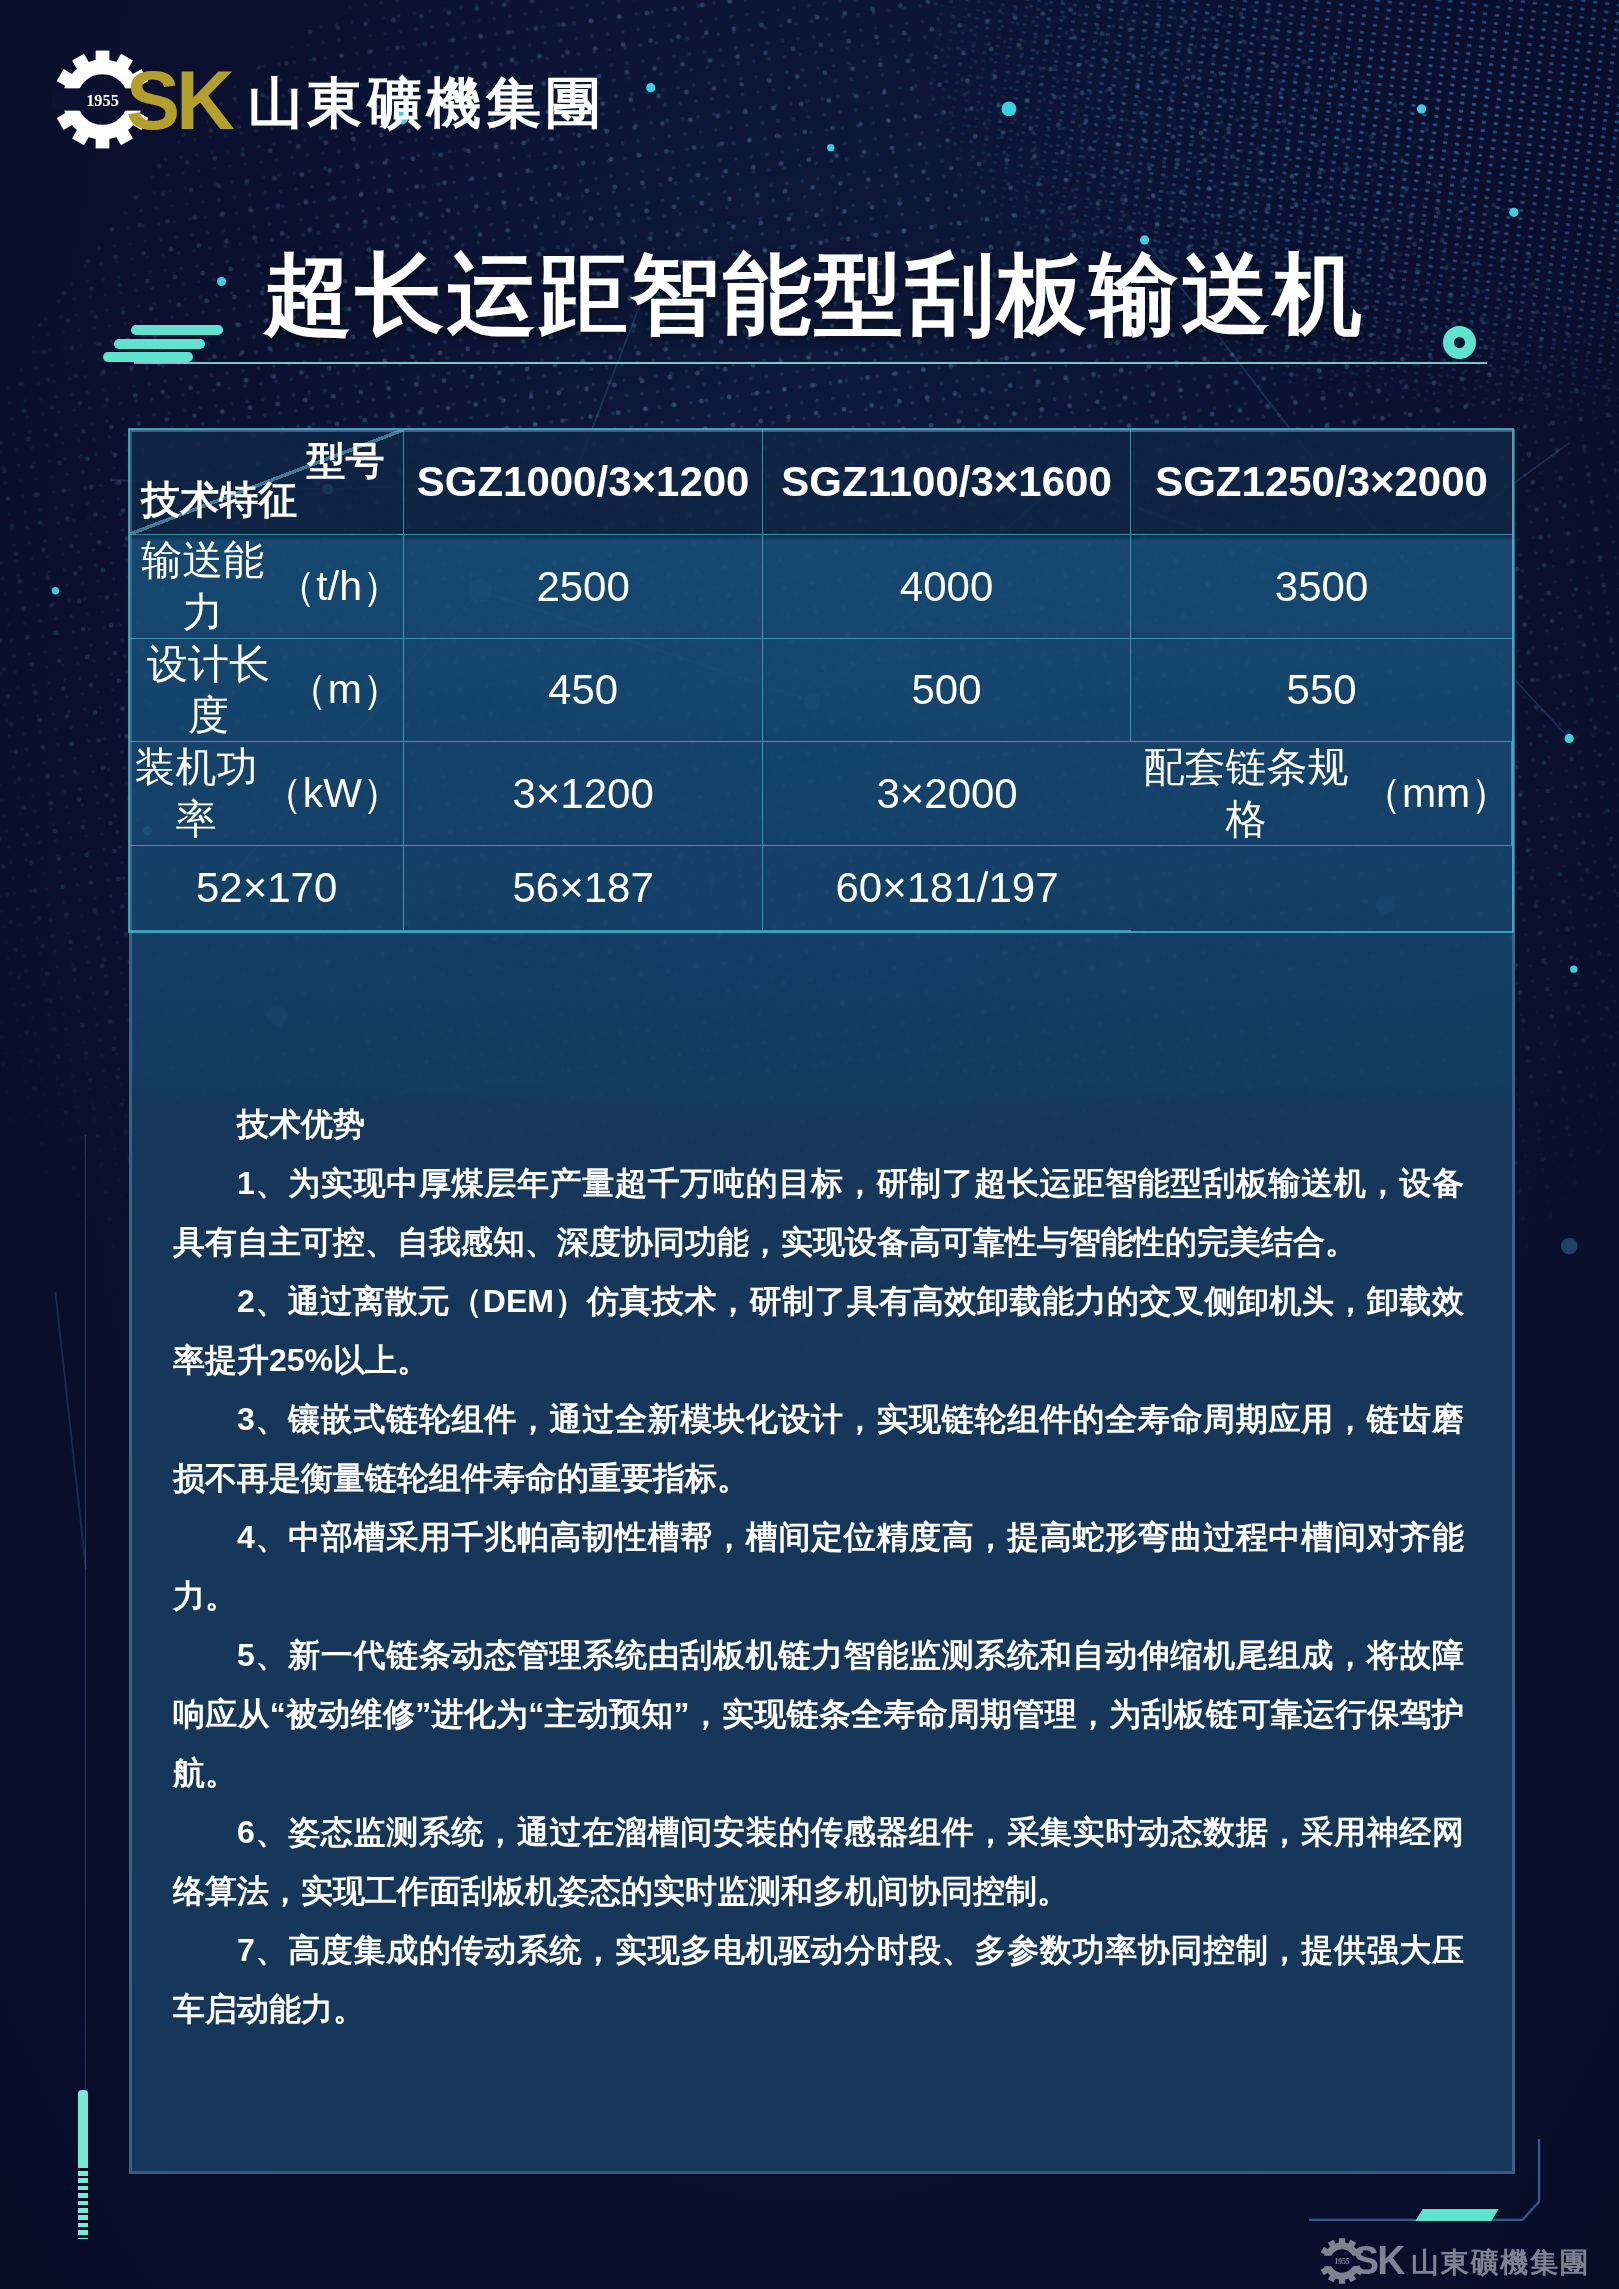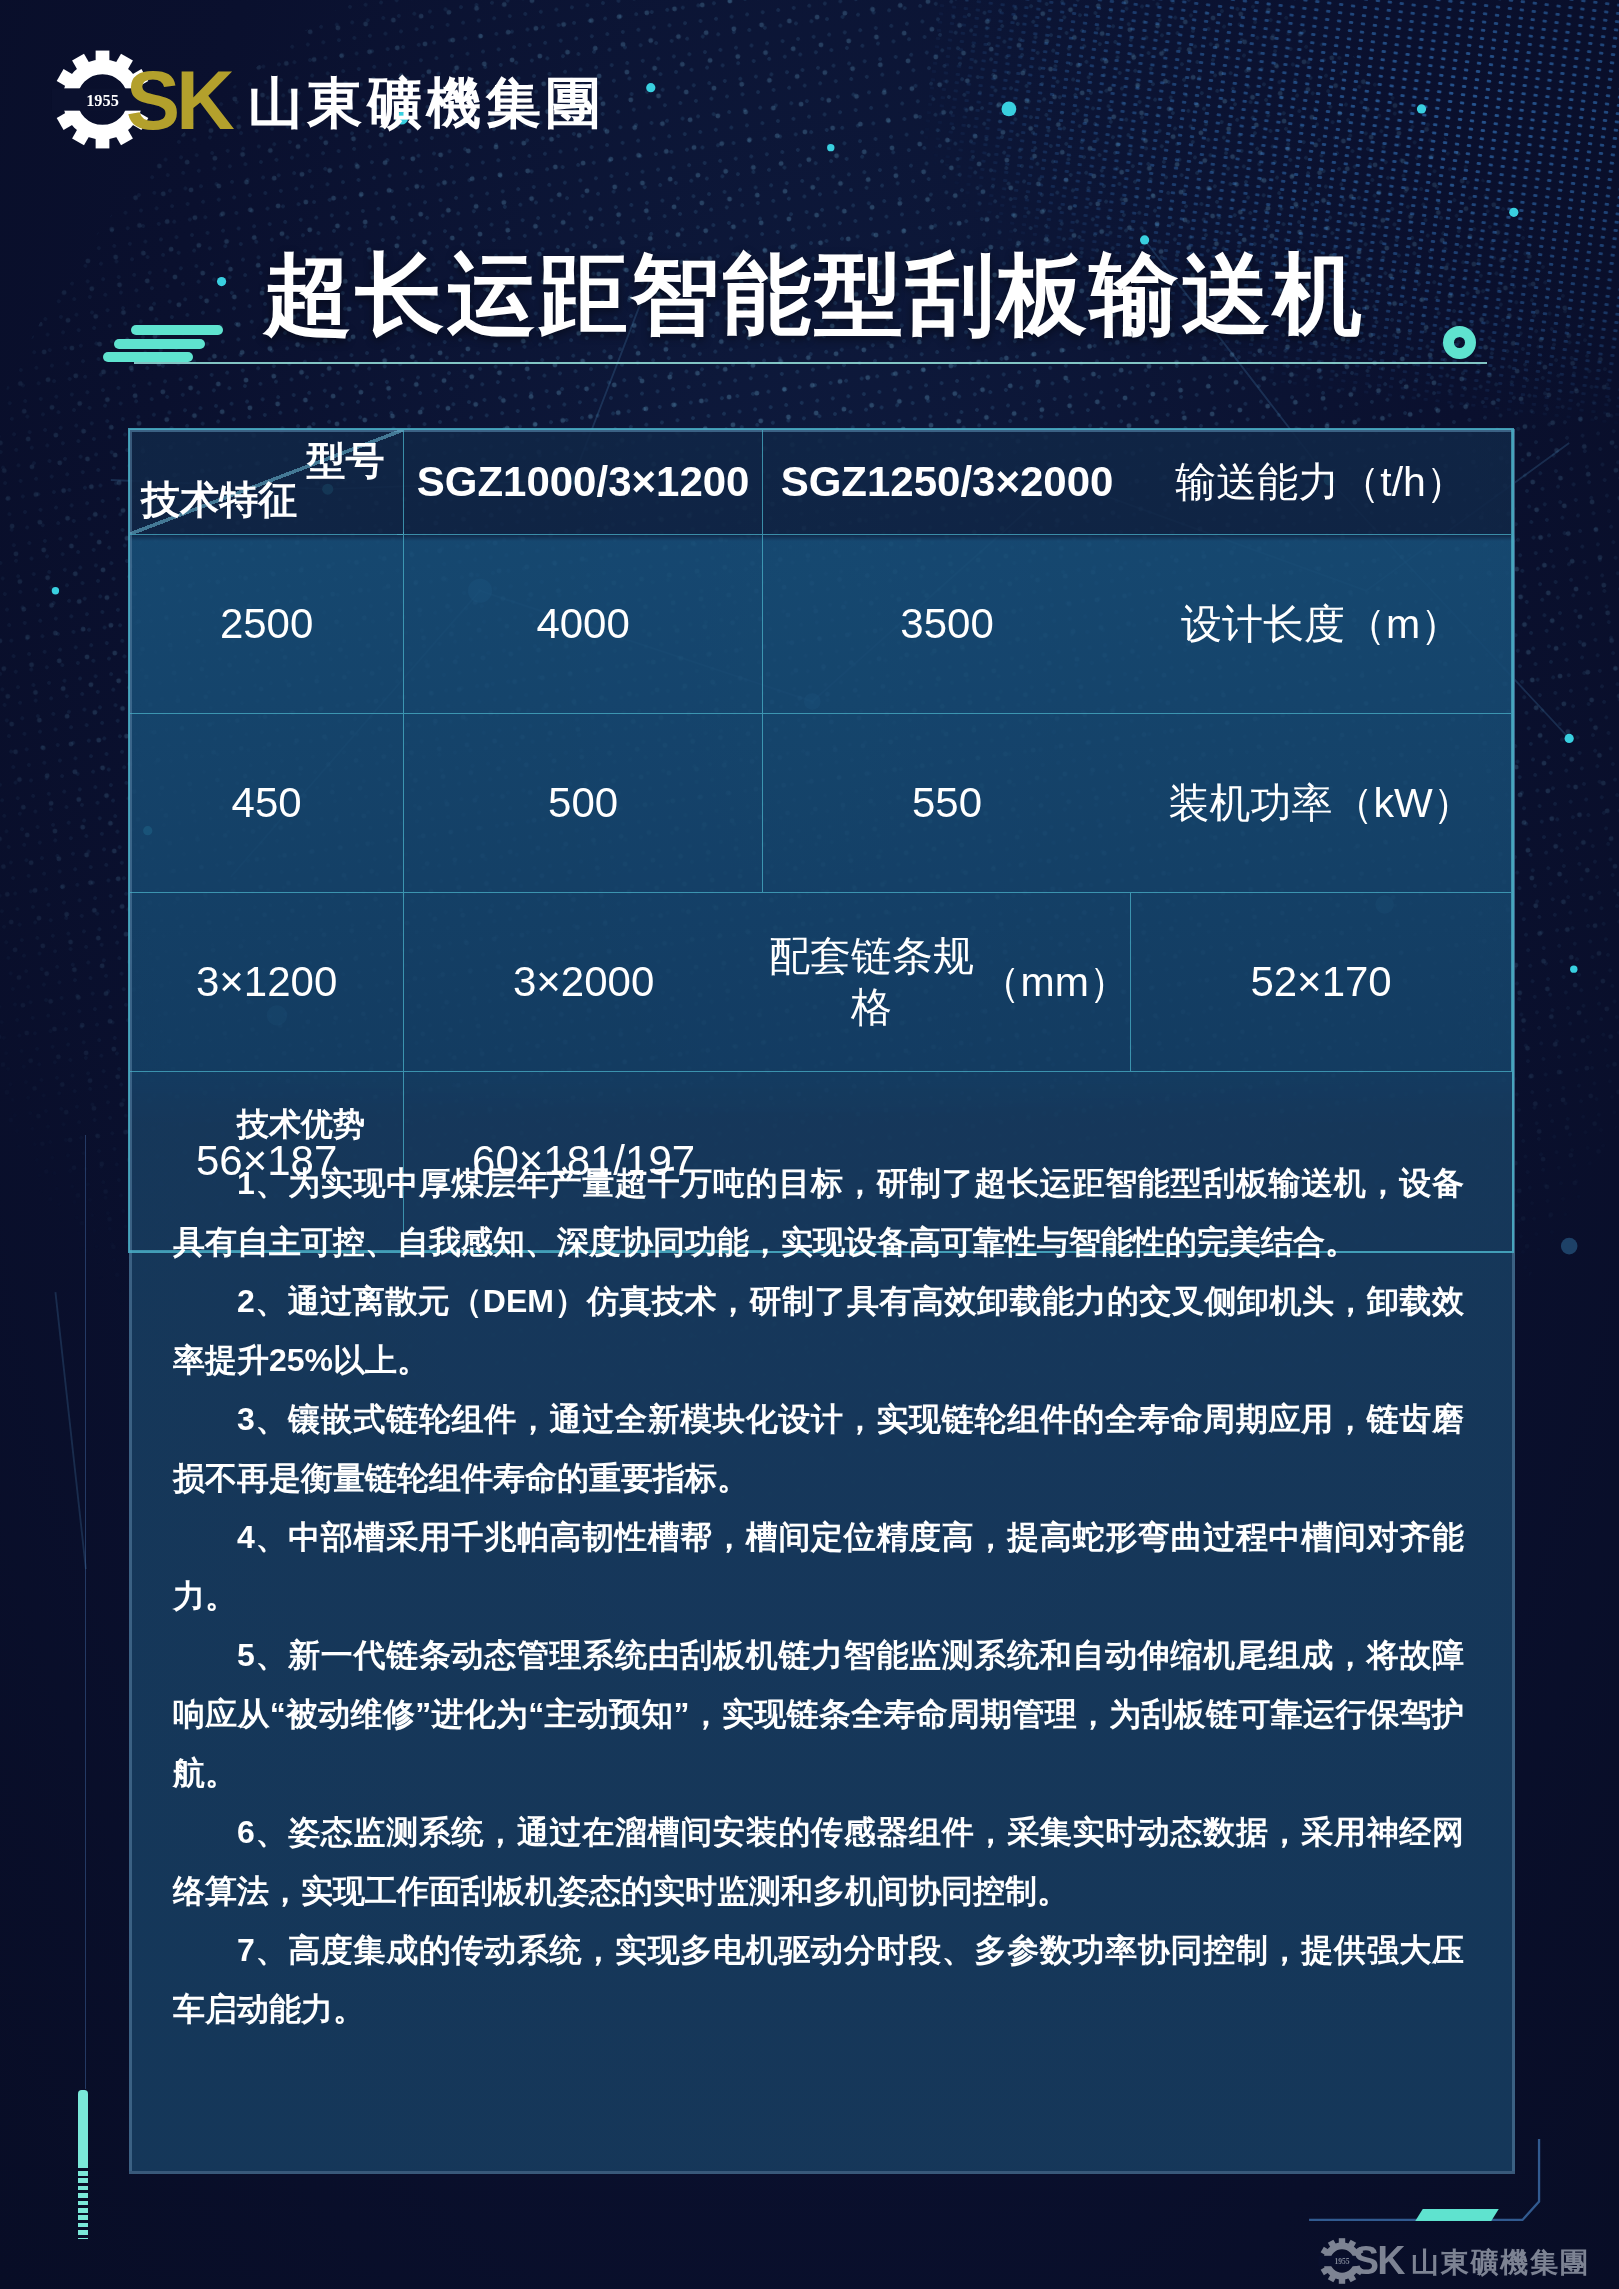--- a/index.html
+++ b/index.html
@@ -56,21 +56,21 @@
   
   .panel{
     position:absolute;left:129px;top:429px;width:1386px;height:1745px;box-sizing:border-box;z-index:2;
     border:3.7px solid rgba(85,125,160,0.60);
     background:linear-gradient(180deg,
       rgba(16,38,70,0.90) 0px, rgba(16,38,70,0.90) 102px,
       rgba(23,77,118,0.90) 109px, rgba(20,64,102,0.90) 635px,
       rgba(22,57,92,0.95) 692px, rgba(22,57,92,0.95) 100%);
   }
   .spec-table{
-    position:absolute;left:-3.7px;top:-3.7px;width:1386px;height:825px;box-sizing:border-box;
+    position:absolute;left:-3.7px;top:-3.7px;width:1386px;height:505px;box-sizing:border-box;
     display:grid;grid-template-columns:19.8% 26% 26.6% 27.6%;grid-template-rows:105px repeat(4,1fr);
     border:2.8px solid rgba(74,176,200,0.85);
   }
   .cell{display:flex;align-items:center;justify-content:center;box-sizing:border-box;
     border-right:1.8px solid rgba(74,176,200,0.75);border-bottom:1.8px solid rgba(74,176,200,0.75);}
   .cell.lastcol{border-right:none;}
   .head{font-size:42px;font-weight:700;letter-spacing:0;}
   .corner{position:relative;
     background:linear-gradient(to bottom right, transparent 0, transparent calc(50% - 1.8px),
       rgba(110,190,215,0.55) calc(50% - 1.8px), rgba(110,190,215,0.55) calc(50% + 1.8px),
@@ -167,20 +167,21 @@
 
   <div class="panel">
 
     <div class="spec-table">
 
       <div class="cell corner">
         <span class="tr">型号</span>
         <span class="bl">技术特征</span>
       </div>
       <div class="cell head">SGZ1000/3×1200</div>
+      <div class="cell head">SGZ1100/3×1600</div>
       <div class="cell head lastcol">SGZ1250/3×2000</div>
 
       <div class="cell rowlabel">
         <span>输送能力</span>
         <span>（t/h）</span>
       </div>
       <div class="cell value">2500</div>
       <div class="cell value">4000</div>
       <div class="cell value lastcol">3500</div>
 

